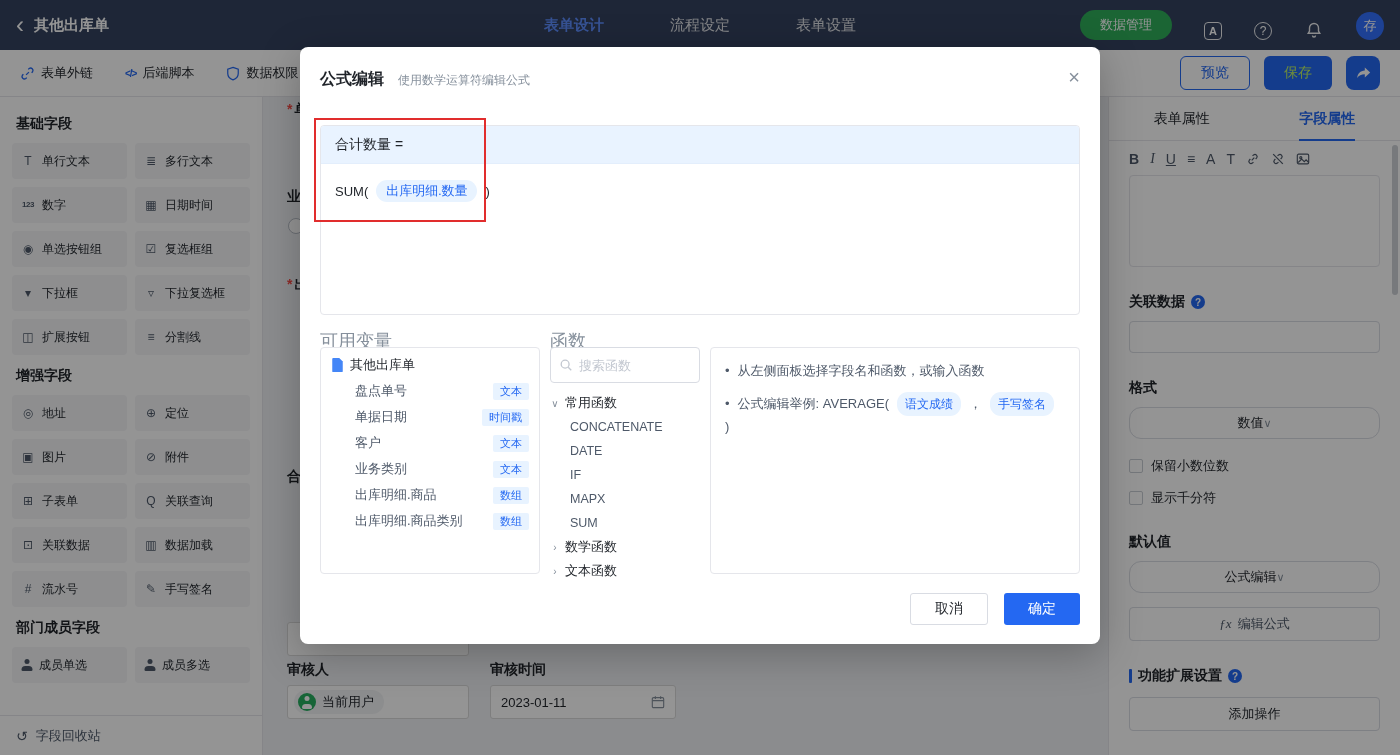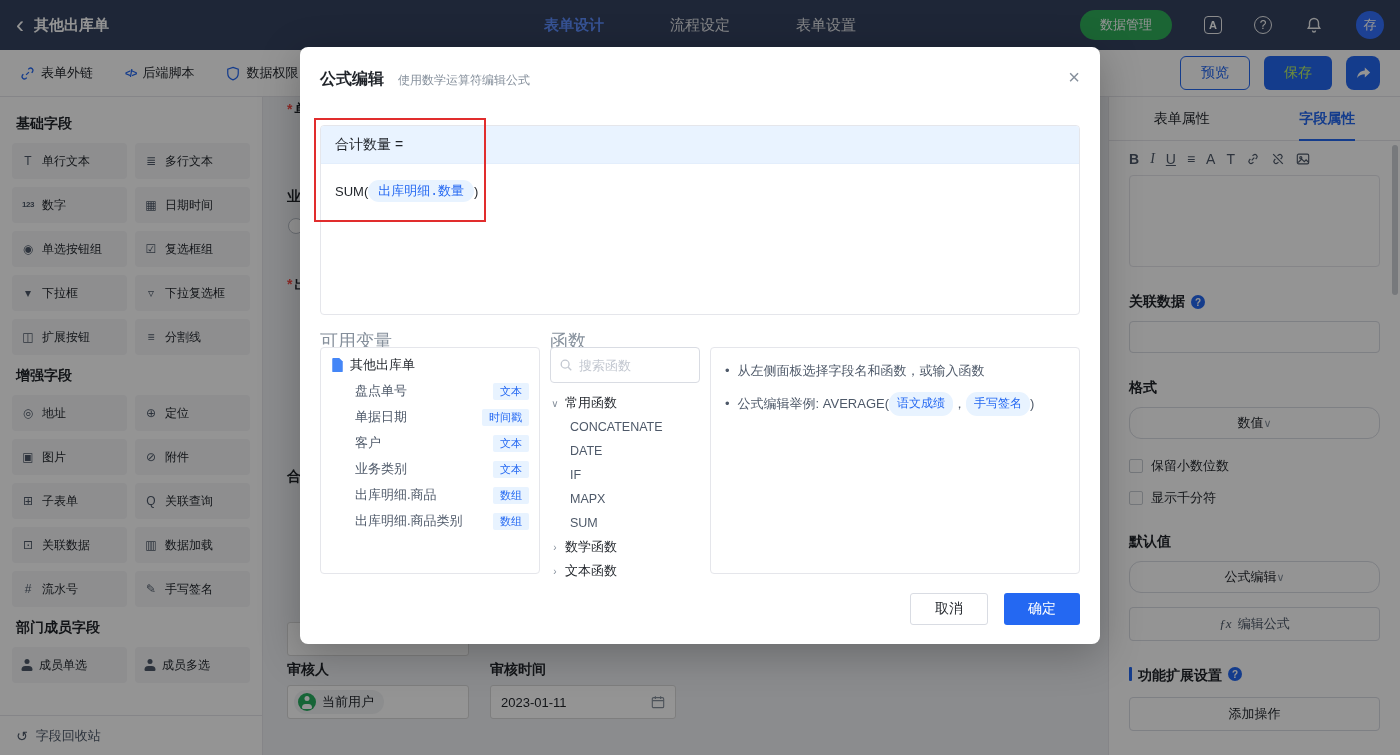--- a/index.html
+++ b/index.html
@@ -12,21 +12,21 @@
   button{border:none;background:none;cursor:pointer;font-family:inherit}
   svg{display:block}
 
   
   .topbar{position:absolute;top:0;left:0;right:0;height:50px;background:#34425f;display:flex;align-items:center;padding:0 16px;color:#fff;z-index:5}
   .tb-back{font-size:24px;line-height:1;margin-right:10px;cursor:pointer;color:#fff}
   .tb-title{font-size:15px;font-weight:bold}
   .tb-tabs{position:absolute;left:50%;transform:translateX(-50%);display:flex;gap:66px}
   .tb-tab{font-size:15px;color:rgba(255,255,255,.85);cursor:pointer;white-space:nowrap}
   .tb-tab.active{color:#5e8eff;font-weight:bold}
-  .tb-right{margin-left:auto;display:flex;align-items:center;gap:32px}
+  .tb-right{margin-left:auto;display:flex;align-items:flex-end;gap:32px}
   .btn-green{background:var(--green);color:#fff;font-size:13px;height:30px;padding:0 20px;border-radius:15px}
   .tb-ic{width:20px;height:20px;color:rgba(255,255,255,.92);display:flex;align-items:center;justify-content:center;cursor:pointer}
   .lang-ic{width:18px;height:18px;border:1.5px solid rgba(255,255,255,.92);border-radius:4px;font-size:11px;font-weight:bold;display:flex;align-items:center;justify-content:center;cursor:pointer}
   .q-ic{width:18px;height:18px;border:1.5px solid rgba(255,255,255,.92);border-radius:50%;font-size:12px;display:flex;align-items:center;justify-content:center;cursor:pointer}
   .avatar{width:28px;height:28px;border-radius:50%;background:#3370ff;color:#fff;font-size:13px;display:flex;align-items:center;justify-content:center;cursor:pointer}
 
   
   .toolbar{position:absolute;top:50px;left:0;right:0;height:47px;background:#fff;border-bottom:1px solid var(--border);display:flex;align-items:center;padding:0 20px;z-index:4}
   .tl-item{display:flex;align-items:center;gap:6px;margin-right:32px;font-size:13px;cursor:pointer;white-space:nowrap}
   .tl-ic{color:var(--blue);display:flex}
@@ -87,36 +87,36 @@
   .p-label{display:flex;align-items:center;gap:6px;font-size:14px;font-weight:bold;margin-top:26px}
   .p-input{width:100%;height:32px;border:1px solid var(--inb);border-radius:4px;margin-top:10px;padding:0 10px;font-size:13px;outline:none;background:#fff}
   .p-select{width:100%;height:32px;border:1px solid var(--inb);border-radius:12px;margin-top:10px;padding:0 10px;font-size:13px;display:flex;align-items:center;justify-content:center;cursor:pointer;background:#fff}
   .chev{color:var(--t3);font-size:11px}
   .p-check{display:flex;align-items:center;gap:8px;font-size:13px;margin-top:14px;cursor:pointer}
   .p-check.first{margin-top:18px}
   .cb{width:14px;height:14px;border:1px solid #c9cdd4;border-radius:2px;background:#fff;flex:none}
   .p-btn{width:100%;height:34px;border:1px solid var(--inb);border-radius:4px;margin-top:14px;font-size:13px;color:var(--t2);display:flex;align-items:center;justify-content:center;gap:6px;background:#fff;cursor:pointer}
   .p-btn.action{margin-top:12px;color:var(--text)}
   .fx{font-style:italic;font-family:"Liberation Serif","DejaVu Serif",serif;font-size:13px}
-  .sec-title{display:flex;gap:6px;font-size:14px;font-weight:bold;margin-top:26px}
+  .sec-title{display:flex;align-items:center;gap:6px;font-size:14px;font-weight:bold;margin-top:26px}
   .sec-title::before{content:"";width:3px;height:14px;background:var(--blue);border-radius:1px}
   .q-blue{width:14px;height:14px;border-radius:50%;background:var(--blue);color:#fff;font-size:10px;display:inline-flex;align-items:center;justify-content:center;flex:none}
   .scroll-thumb{position:absolute;right:2px;top:48px;width:6px;height:150px;border-radius:3px;background:#cdd0d6;cursor:pointer}
 
   
   .dim{position:absolute;inset:0;background:rgba(0,0,0,.42);z-index:40}
   .modal{position:absolute;left:300px;top:47px;width:800px;height:597px;background:#fff;border-radius:8px;box-shadow:0 10px 40px rgba(0,0,0,.25);z-index:50}
   .m-header{display:flex;align-items:baseline;padding:20px 20px 0}
   .m-title{font-size:16px;font-weight:bold}
   .m-sub{font-size:12px;color:var(--t3);margin-left:14px}
   .m-close{margin-left:auto;font-size:20px;color:var(--t3);cursor:pointer;line-height:1}
   .f-box{position:absolute;left:20px;top:78px;width:760px;height:190px;border:1px solid var(--border);border-radius:4px;overflow:hidden;cursor:text}
   .f-head{height:38px;background:#e9f3ff;display:flex;align-items:center;padding:0 14px;font-size:14px;border-bottom:1px solid #e3eefc}
   .f-body{padding:16px 14px;display:flex;align-items:center;font-family:"DejaVu Sans Mono","Liberation Mono",monospace;font-size:13px}
-  .chip{background:var(--chip);color:var(--blue);border-radius:11px;padding:2px 10px;margin:0 0;font-size:13px;font-family:Liberation Mono, monospace;white-space:nowrap;cursor:pointer}
+  .chip{background:var(--chip);color:var(--blue);border-radius:11px;padding:2px 10px;margin:0 8px;font-size:13px;font-family:Liberation Serif, serif;white-space:nowrap;cursor:pointer}
   .chip.sm{font-size:12px;padding:1px 8px;cursor:default}
   .pl{position:absolute;top:282px;font-size:18px;color:var(--t3)}
   .pl.vars{left:20px}.pl.fns{left:250px}
   .m-panels{position:absolute;left:20px;top:300px;width:760px;height:227px;display:flex;gap:10px}
   .vars-panel{width:220px;flex:none;border:1px solid var(--border);border-radius:4px;overflow:hidden;background:#fff}
   .v-tabs{height:34px;display:flex;gap:18px;padding:0 12px;border-bottom:1px solid var(--border)}
   .v-tab{font-size:13px;display:flex;align-items:center;cursor:pointer;border-bottom:2px solid transparent;white-space:nowrap}
   .v-tab.active{color:var(--blue);border-bottom-color:var(--blue)}
   .v-root{display:flex;align-items:center;gap:6px;padding:8px 10px 4px;font-size:13px;cursor:pointer}
   .v-row{height:26px;display:flex;align-items:center;padding:0 10px 0 34px;font-size:13px;color:var(--t2);cursor:pointer}

